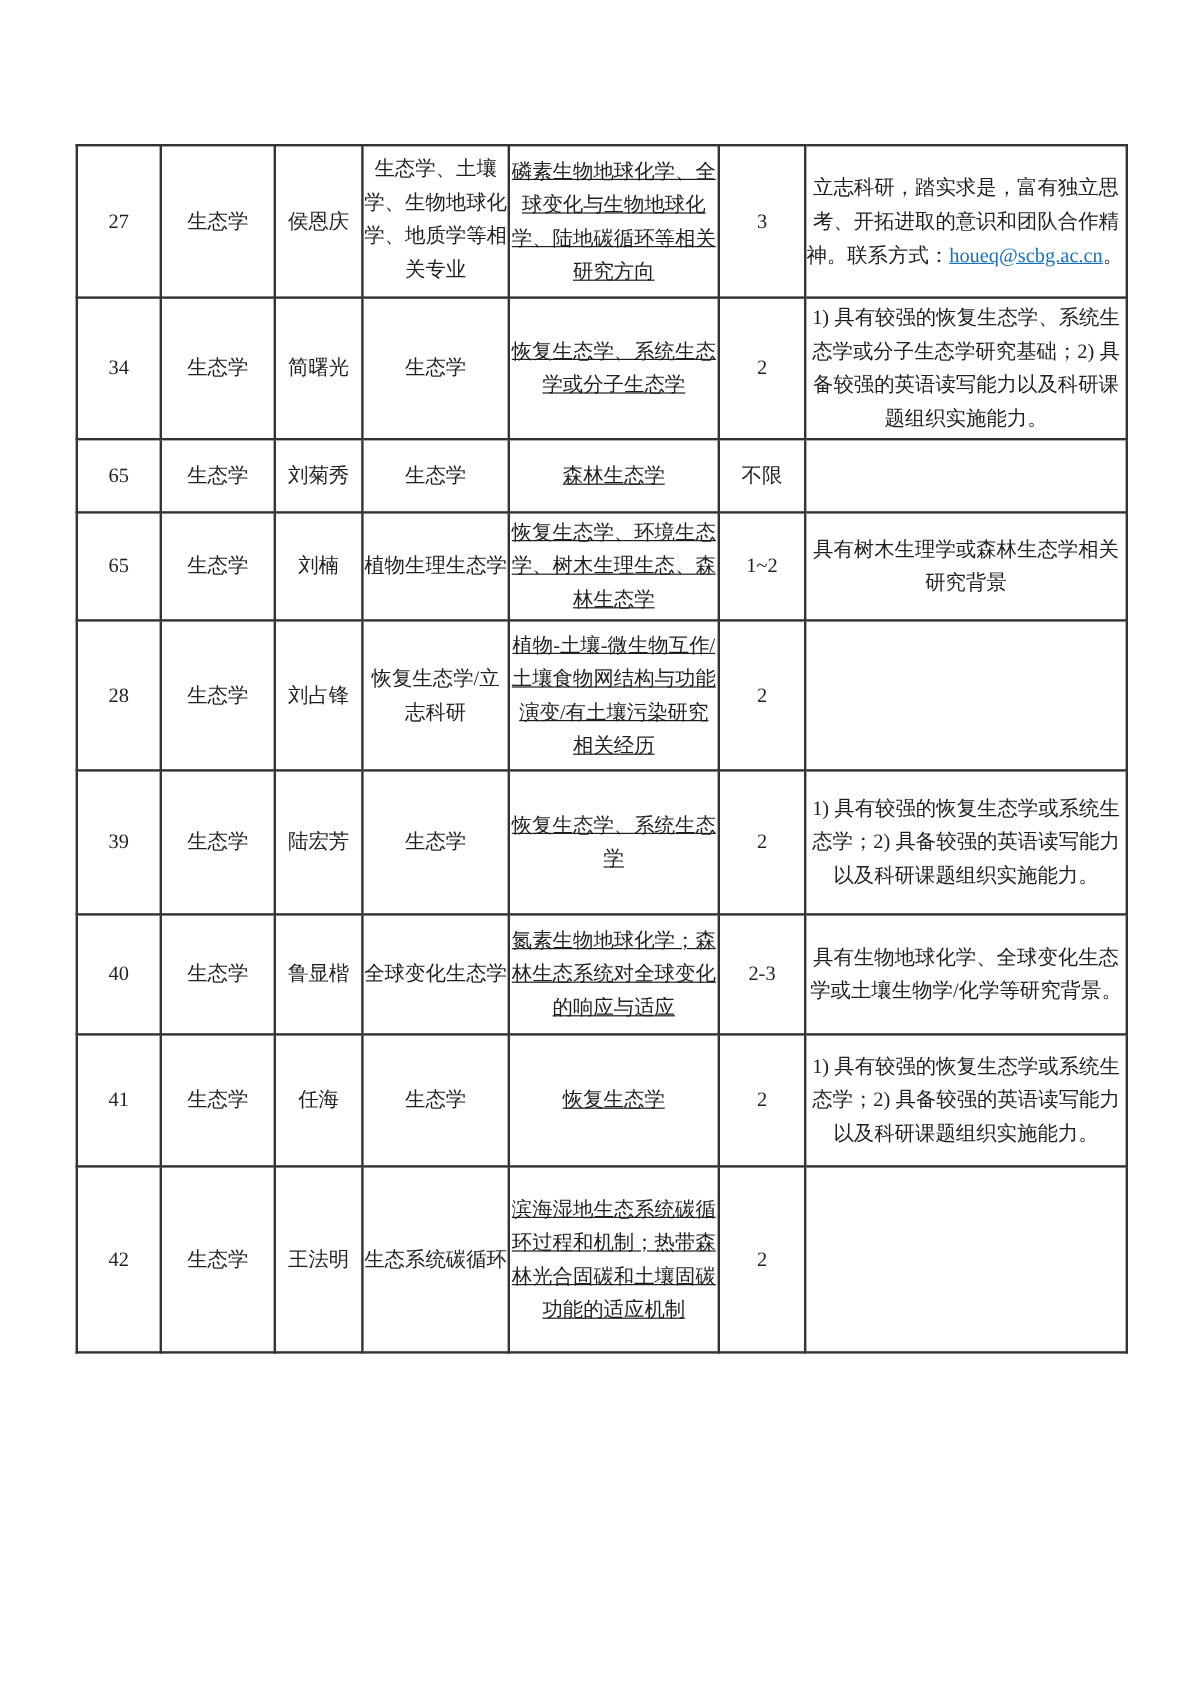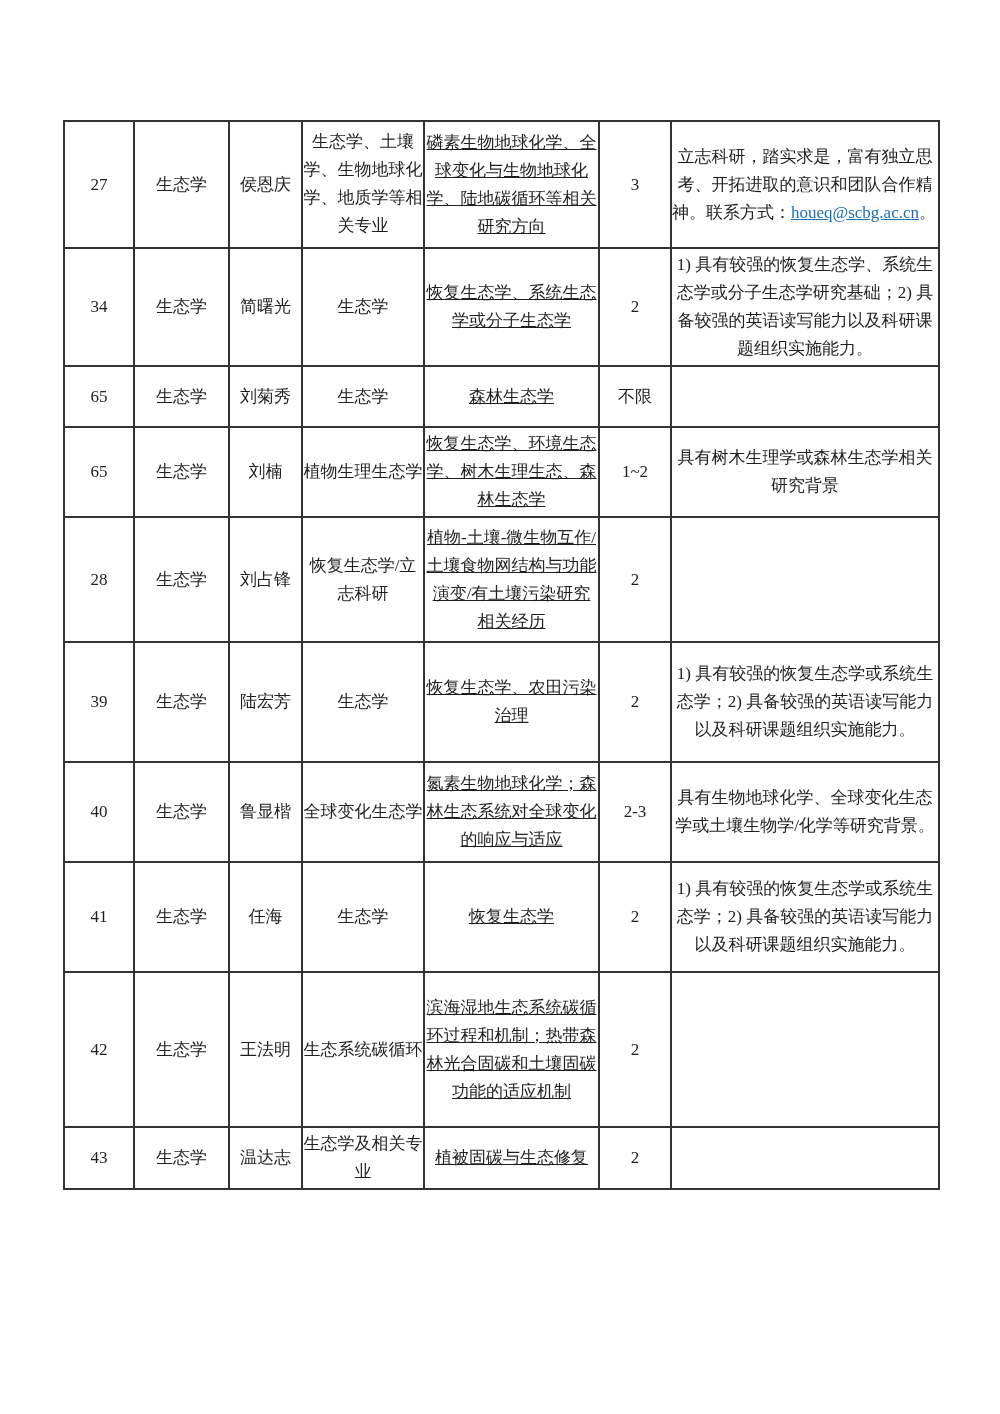--- a/index.html
+++ b/index.html
@@ -117,21 +117,21 @@
       <td class="c-major">恢复生态学/立志科研</td>
       <td class="c-dir">植物-土壤-微生物互作/土壤食物网结构与功能演变/有土壤污染研究相关经历</td>
       <td class="c-count">2</td>
       <td class="c-req"></td>
     </tr>
     <tr class="r6">
       <td class="c-no">39</td>
       <td class="c-disc">生态学</td>
       <td class="c-name">陆宏芳</td>
       <td class="c-major">生态学</td>
-      <td class="c-dir">恢复生态学、农田污染治理</td>
+      <td class="c-dir">恢复生态学、系统生态学</td>
       <td class="c-count">2</td>
       <td class="c-req">1) 具有较强的恢复生态学或系统生态学；2) 具备较强的英语读写能力以及科研课题组织实施能力。</td>
     </tr>
     <tr class="r7">
       <td class="c-no">40</td>
       <td class="c-disc">生态学</td>
       <td class="c-name">鲁显楷</td>
       <td class="c-major">全球变化生态学</td>
       <td class="c-dir">氮素生物地球化学；森林生态系统对全球变化的响应与适应</td>
       <td class="c-count">2-3</td>
@@ -148,23 +148,14 @@
     </tr>
     <tr class="r9">
       <td class="c-no">42</td>
       <td class="c-disc">生态学</td>
       <td class="c-name">王法明</td>
       <td class="c-major">生态系统碳循环</td>
       <td class="c-dir ctr">滨海湿地生态系统碳循环过程和机制；热带森林光合固碳和土壤固碳功能的适应机制</td>
       <td class="c-count">2</td>
       <td class="c-req"></td>
     </tr>
-    <tr class="r10">
-      <td class="c-no">43</td>
-      <td class="c-disc">生态学</td>
-      <td class="c-name">温达志</td>
-      <td class="c-major">生态学及相关专业</td>
-      <td class="c-dir ctr">植被固碳与生态修复</td>
-      <td class="c-count">2</td>
-      <td class="c-req"></td>
-    </tr>
   </tbody>
 </table>
 
 </body></html>

